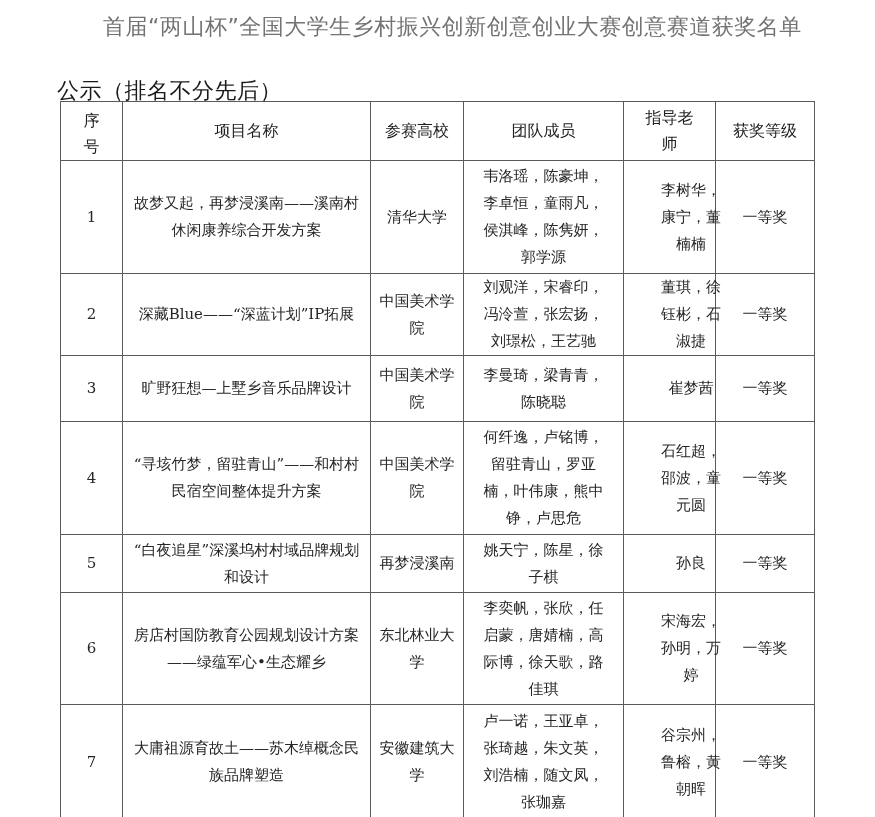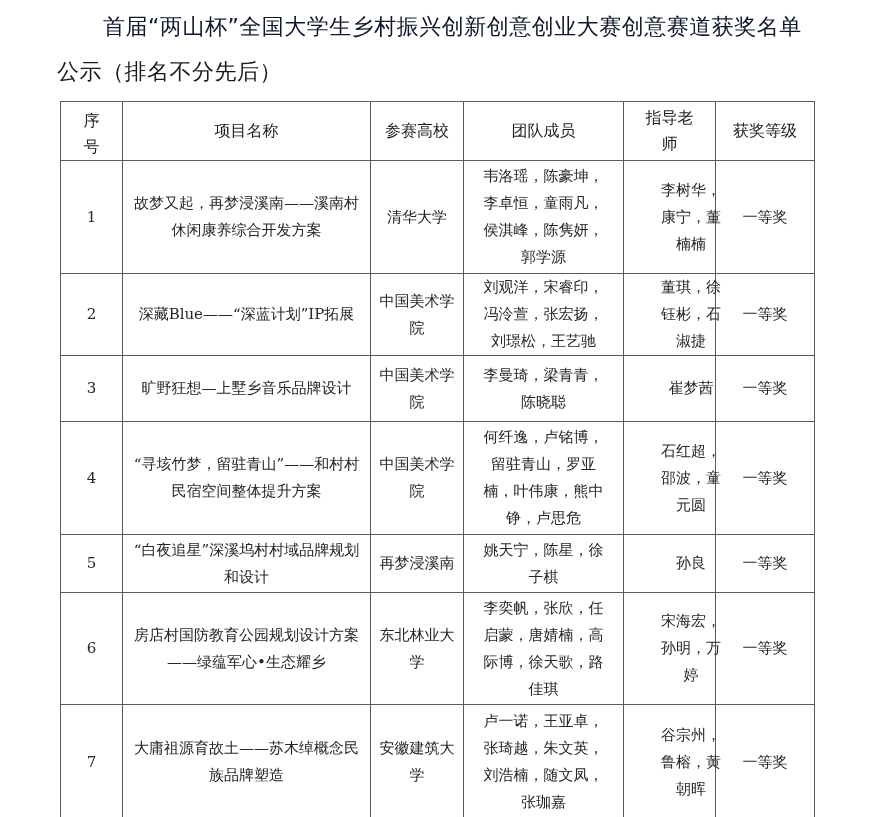--- a/index.html
+++ b/index.html
@@ -1,23 +1,23 @@
 <!DOCTYPE html>
 <html><head>
 <meta charset="utf-8">
 <style>
   html, body { margin: 0; padding: 0; background: #ffffff; }
   body { width: 875px; height: 817px; position: relative; overflow: hidden; color: #222; }
   .title1 {
     position: absolute; left: 103px; top: 12px;
     font-family: "DejaVu Sans", sans-serif; font-size: 22px; letter-spacing: 0.5px;
-    white-space: nowrap; color: #0f172a;
+    white-space: nowrap; color: #737373;
   }
   .title2 {
-    position: absolute; left: 57px; top: 57px;
+    position: absolute; left: 57px; top: 76px;
     font-family: "DejaVu Sans", sans-serif; font-size: 22px; letter-spacing: 0.5px;
     white-space: nowrap; color: #1a1a1a;
   }
   table.award {
     position: absolute; left: 60px; top: 101px;
     border-collapse: collapse; table-layout: fixed;
     width: 754px;
   }
   table.award td, table.award th {
     border: 1.5px solid #5a5a5a; padding: 0 4px; text-align: center; vertical-align: middle;

